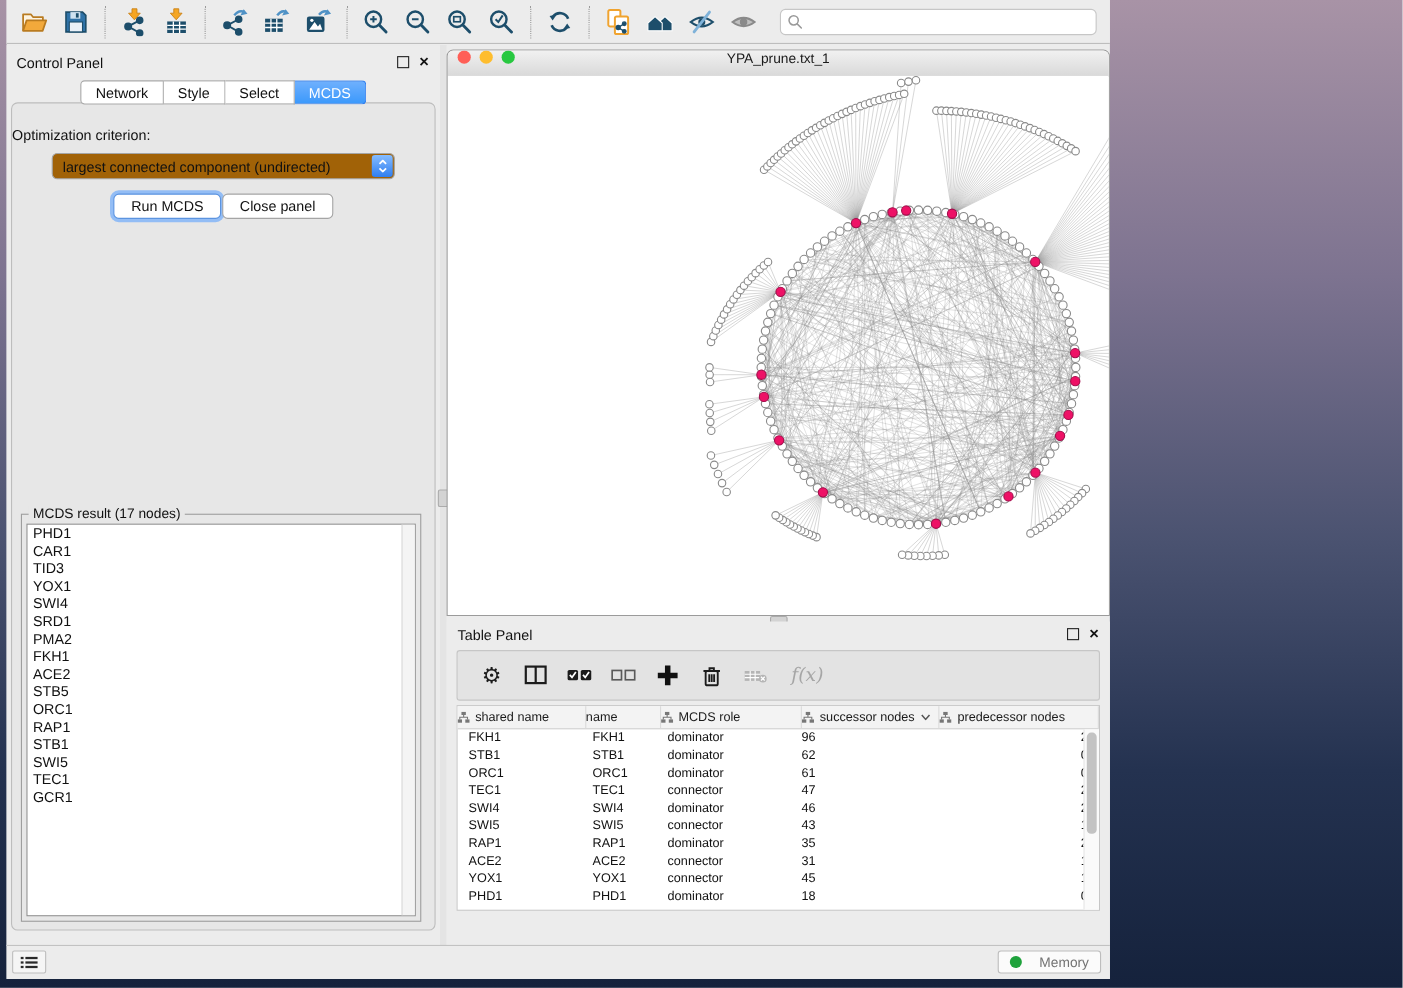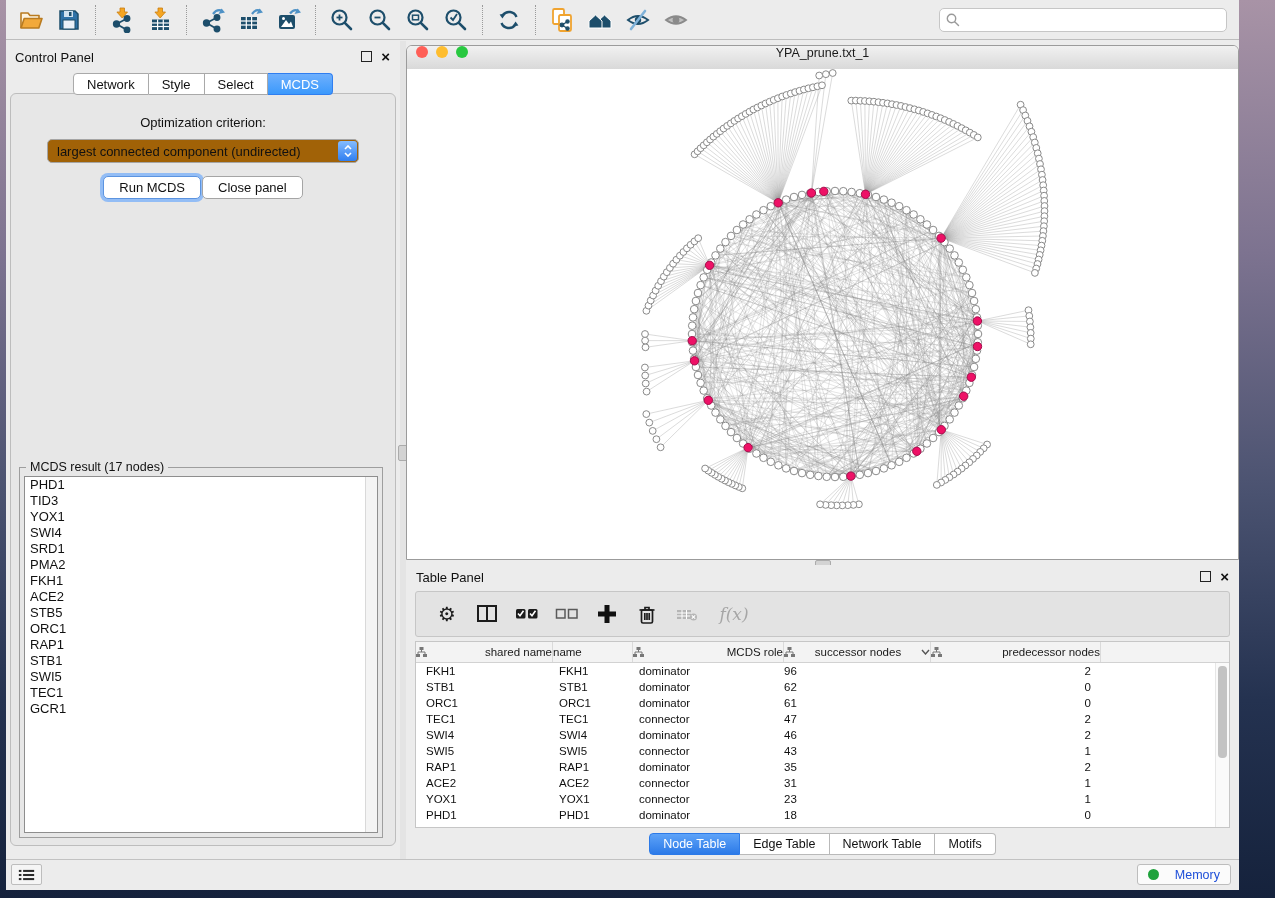--- a/index.html
+++ b/index.html
@@ -1,21 +1,21 @@
 <!DOCTYPE html>
 <html style="--accent: #3b99fc; --memgreen: #1fa23c; --tred: #ff5f57; --tyellow: #febd2e; --tgreen: #28c840;"><head>
 <meta charset="utf-8">
 <style>
   html,body{margin:0;padding:0;}
   body{
     width:1275px;height:898px;overflow:hidden;position:relative;
     font-family:"Liberation Sans",sans-serif;
     background:linear-gradient(180deg,#a893a6 0%,#7d7390 28%,#4a5270 55%,#243250 78%,#15223c 100%);
   }
-  .app{position:absolute;left:6px;top:0;width:1233px;height:890px;background:#ececec;}
+  .app{position:absolute;left:6px;top:0;width:1003px;height:890px;background:#ececec;}
 
   
   .toolbar{position:absolute;left:0;top:0;right:0;height:40px;background:#ececec;
     border-bottom:1px solid #bdbdbd;display:flex;align-items:center;padding-left:6px;box-sizing:border-box;}
   .tbtn{width:38px;height:34px;display:flex;align-items:center;justify-content:center;background:none;border:none;padding:0;}
   .tbtn svg{display:block;}
   .tsep{width:0;height:30px;border-left:1px dotted #9a9a9a;margin:0 7px;}
   .search-box{margin-left:auto;margin-right:12px;position:relative;width:288px;height:24px;}
   .search-box input{width:100%;height:100%;box-sizing:border-box;border:1px solid #c6c6c6;border-radius:5px;
     background:#fff;padding-left:26px;font-size:12px;outline:none;font-family:"Liberation Sans",sans-serif;}
@@ -32,21 +32,21 @@
   .cp-title{position:absolute;left:9px;top:9px;}
   .cp-btns{right:10px;top:10px;}
   .cp-tabs{position:absolute;left:50%;transform:translateX(-50%);top:32px;display:flex;z-index:2;align-items:center;}
   .cp-tab{height:20px;padding:0 13px;background:#fff;border:1px solid #a9a9a9;border-left:none;
     font-size:13px;display:flex;align-items:center;color:#111;}
   .cp-tab:first-child{border-left:1px solid #a9a9a9;border-radius:4px 0 0 4px;}
   .cp-tab:last-child{border-radius:0 4px 4px 0;}
   .cp-tab.active{background:linear-gradient(180deg,#6fb0fd,var(--accent,#3b99fc));border-color:#2f7ef0;color:#fff;}
   .cp-pane{position:absolute;left:4px;right:4px;top:52px;bottom:14px;background:#e7e7e7;
     border:1px solid #bdbdbd;border-radius:6px;}
-  .opt-label{margin-top:21px;text-align:center;font-size:13px;color:#111;}
+  .opt-label{margin-top:21px;font-size:13px;color:#111;}
   .crit-select{width:312px;height:24px;margin:9px auto 0 auto;border:1px solid #a5a5a5;border-radius:5px;
     background:#a16207;display:flex;align-items:center;padding-left:9px;font-size:13px;box-sizing:border-box;position:relative;color:#111;}
   .stepper{position:absolute;right:1px;top:1px;bottom:1px;width:19px;border-radius:3px;
     background:linear-gradient(180deg,#85bcff,#2f7ef0);display:flex;flex-direction:column;align-items:center;justify-content:center;gap:2px;}
   .btn-row{display:flex;justify-content:center;gap:1px;margin-top:13px;}
   .aq-btn{height:23px;padding:0 15px;background:#fff;border:1px solid #a5a5a5;border-radius:5px;
     font-size:13px;color:#111;font-family:"Liberation Sans",sans-serif;}
   .aq-btn.focused{box-shadow:0 0 0 3px #93bdf5;border-color:#5c94e0;}
   .fieldset{position:absolute;left:8px;right:12px;top:373px;bottom:7px;border:1px solid #9e9e9e;}
   .legend{position:absolute;top:-8px;left:6px;background:#e7e7e7;padding:0 4px;font-size:12.5px;color:#111;}
@@ -76,42 +76,42 @@
   .table-panel{position:absolute;left:400px;top:565px;right:0;bottom:30px;background:#ececec;}
   .tp-title{position:absolute;left:10px;top:5px;}
   .tp-btns{right:10px;top:6px;}
   .tp-toolbar{position:absolute;left:9px;right:9px;top:26px;height:46px;background:#e3e3e3;
     border:1px solid #c6c6c6;border-radius:3px;display:flex;align-items:center;gap:10px;padding-left:16px;box-sizing:border-box;}
   .tp-ibtn{width:30px;height:30px;display:flex;align-items:center;justify-content:center;background:none;border:none;padding:0;}
   .gear-glyph{font-size:20px;color:#1c1c1c;line-height:20px;font-family:"DejaVu Sans",sans-serif;}
   .fx{font-family:"DejaVu Serif",serif;font-style:italic;font-size:17px;color:#a6a6a6;}
   .tp-table{position:absolute;left:9px;right:9px;top:76px;bottom:32px;background:#fff;border:1px solid #c6c6c6;box-sizing:border-box;}
   .thead{height:20px;display:flex;background:#f3f3f3;border-bottom:1px solid #d2d2d2;}
-  .hcell{display:flex;align-items:center;justify-content:space-between;gap:16px;font-size:11.5px;
+  .hcell{display:flex;align-items:center;justify-content:flex-start;gap:5px;font-size:11.5px;
     border-right:1px solid #dadada;color:#1a1a1a;box-sizing:border-box;}
   .c0{width:137px;} .c1{width:80px;} .c2{width:151px;} .c3{width:147px;} .c4{width:170px;}
   .trow{height:16px;display:flex;}
   .tcell{font-size:11.5px;line-height:16px;color:#111;box-sizing:border-box;}
   .tcell.c0{padding-left:10px;} .tcell.c1{padding-left:6px;} .tcell.c2{padding-left:6px;}
   .tcell.c3{padding-right:16px;} .tcell.c4{text-align:right;padding-right:10px;}
   .tscroll{position:absolute;right:0;top:21px;bottom:0;width:13px;background:#fafafa;border-left:1px solid #e6e6e6;}
   .thumb{position:absolute;left:2px;right:2px;top:3px;height:92px;background:#c3c3c3;border-radius:4px;}
   .tp-tabs{position:absolute;left:0;right:0;bottom:3px;height:26px;display:flex;justify-content:center;align-items:center;}
   .tp-tab{height:20px;padding:0 13px;display:flex;align-items:center;background:#fff;
     border:1px solid #b9b9b9;border-left:none;font-size:12.5px;color:#111;}
   .tp-tab:first-child{border-left:1px solid #b9b9b9;border-radius:4px 0 0 4px;}
   .tp-tab:last-child{border-radius:0 4px 4px 0;}
   .tp-tab.active{background:linear-gradient(180deg,#5ea3f8,#2c7ae8);color:#fff;border-color:#2c7ae8;}
 
   
   .statusbar{position:absolute;left:0;right:0;bottom:0;height:30px;background:#ececec;border-top:1px solid #c2c2c2;}
   .list-btn{position:absolute;left:5px;top:4px;width:31px;height:21px;background:#f5f5f5;border:1px solid #bdbdbd;
     border-radius:2px;display:flex;align-items:center;justify-content:center;}
   .memory-btn{position:absolute;right:8px;top:4px;height:21px;padding:0 10px;background:#fbfbfb;border:1px solid #bdbdbd;
-    border-radius:3px;display:flex;align-items:center;gap:16px;font-size:12.5px;color:#1d4ed8;font-family:"Liberation Sans",sans-serif;}
+    border-radius:3px;display:flex;align-items:center;gap:16px;font-size:12.5px;color:#737373;font-family:"Liberation Sans",sans-serif;}
   .mem-dot{width:11px;height:11px;border-radius:50%;background:var(--memgreen,#1fa23c);}
 </style>
 </head>
 <body>
 
 <div class="app">
 
   <div class="toolbar">
     <button class="tbtn">
       <svg width="26" height="26" viewBox="0 0 26 26">
@@ -299,20 +299,21 @@
         </span>
       </div>
       <div class="btn-row">
         <button class="aq-btn focused">Run MCDS</button>
         <button class="aq-btn">Close panel</button>
       </div>
       <div class="fieldset">
         <span class="legend">MCDS result (17 nodes)</span>
         <div class="listbox">
             <div class="mcds-item">PHD1</div>
+            <div class="mcds-item">CAR1</div>
             <div class="mcds-item">TID3</div>
             <div class="mcds-item">YOX1</div>
             <div class="mcds-item">SWI4</div>
             <div class="mcds-item">SRD1</div>
             <div class="mcds-item">PMA2</div>
             <div class="mcds-item">FKH1</div>
             <div class="mcds-item">ACE2</div>
             <div class="mcds-item">STB5</div>
             <div class="mcds-item">ORC1</div>
             <div class="mcds-item">RAP1</div>
@@ -1545,42 +1546,36 @@
             <div class="tcell c0">ACE2</div>
             <div class="tcell c1">ACE2</div>
             <div class="tcell c2">connector</div>
             <div class="tcell c3">31</div>
             <div class="tcell c4">1</div>
           </div>
           <div class="trow">
             <div class="tcell c0">YOX1</div>
             <div class="tcell c1">YOX1</div>
             <div class="tcell c2">connector</div>
-            <div class="tcell c3">23</div>
+            <div class="tcell c3">45</div>
             <div class="tcell c4">1</div>
           </div>
           <div class="trow">
             <div class="tcell c0">PHD1</div>
             <div class="tcell c1">PHD1</div>
             <div class="tcell c2">dominator</div>
             <div class="tcell c3">18</div>
             <div class="tcell c4">0</div>
           </div>
         </div>
       <div class="tscroll">
           <div class="thumb"></div>
         </div>
     </div>
 
-    <div class="tp-tabs">
-      <div class="tp-tab active">Node Table</div>
-      <div class="tp-tab">Edge Table</div>
-      <div class="tp-tab">Network Table</div>
-      <div class="tp-tab">Motifs</div>
-    </div>
   </div>
 
   <div class="statusbar">
     <button class="list-btn">
       <svg width="20" height="16" viewBox="0 0 20 16">
         <g fill="#2a2a2a">
           <rect x="1" y="2" width="3" height="2.4"></rect>
             <rect x="6" y="2" width="13" height="2.4"></rect>
           <rect x="1" y="6.8" width="3" height="2.4"></rect>
             <rect x="6" y="6.8" width="13" height="2.4"></rect>

